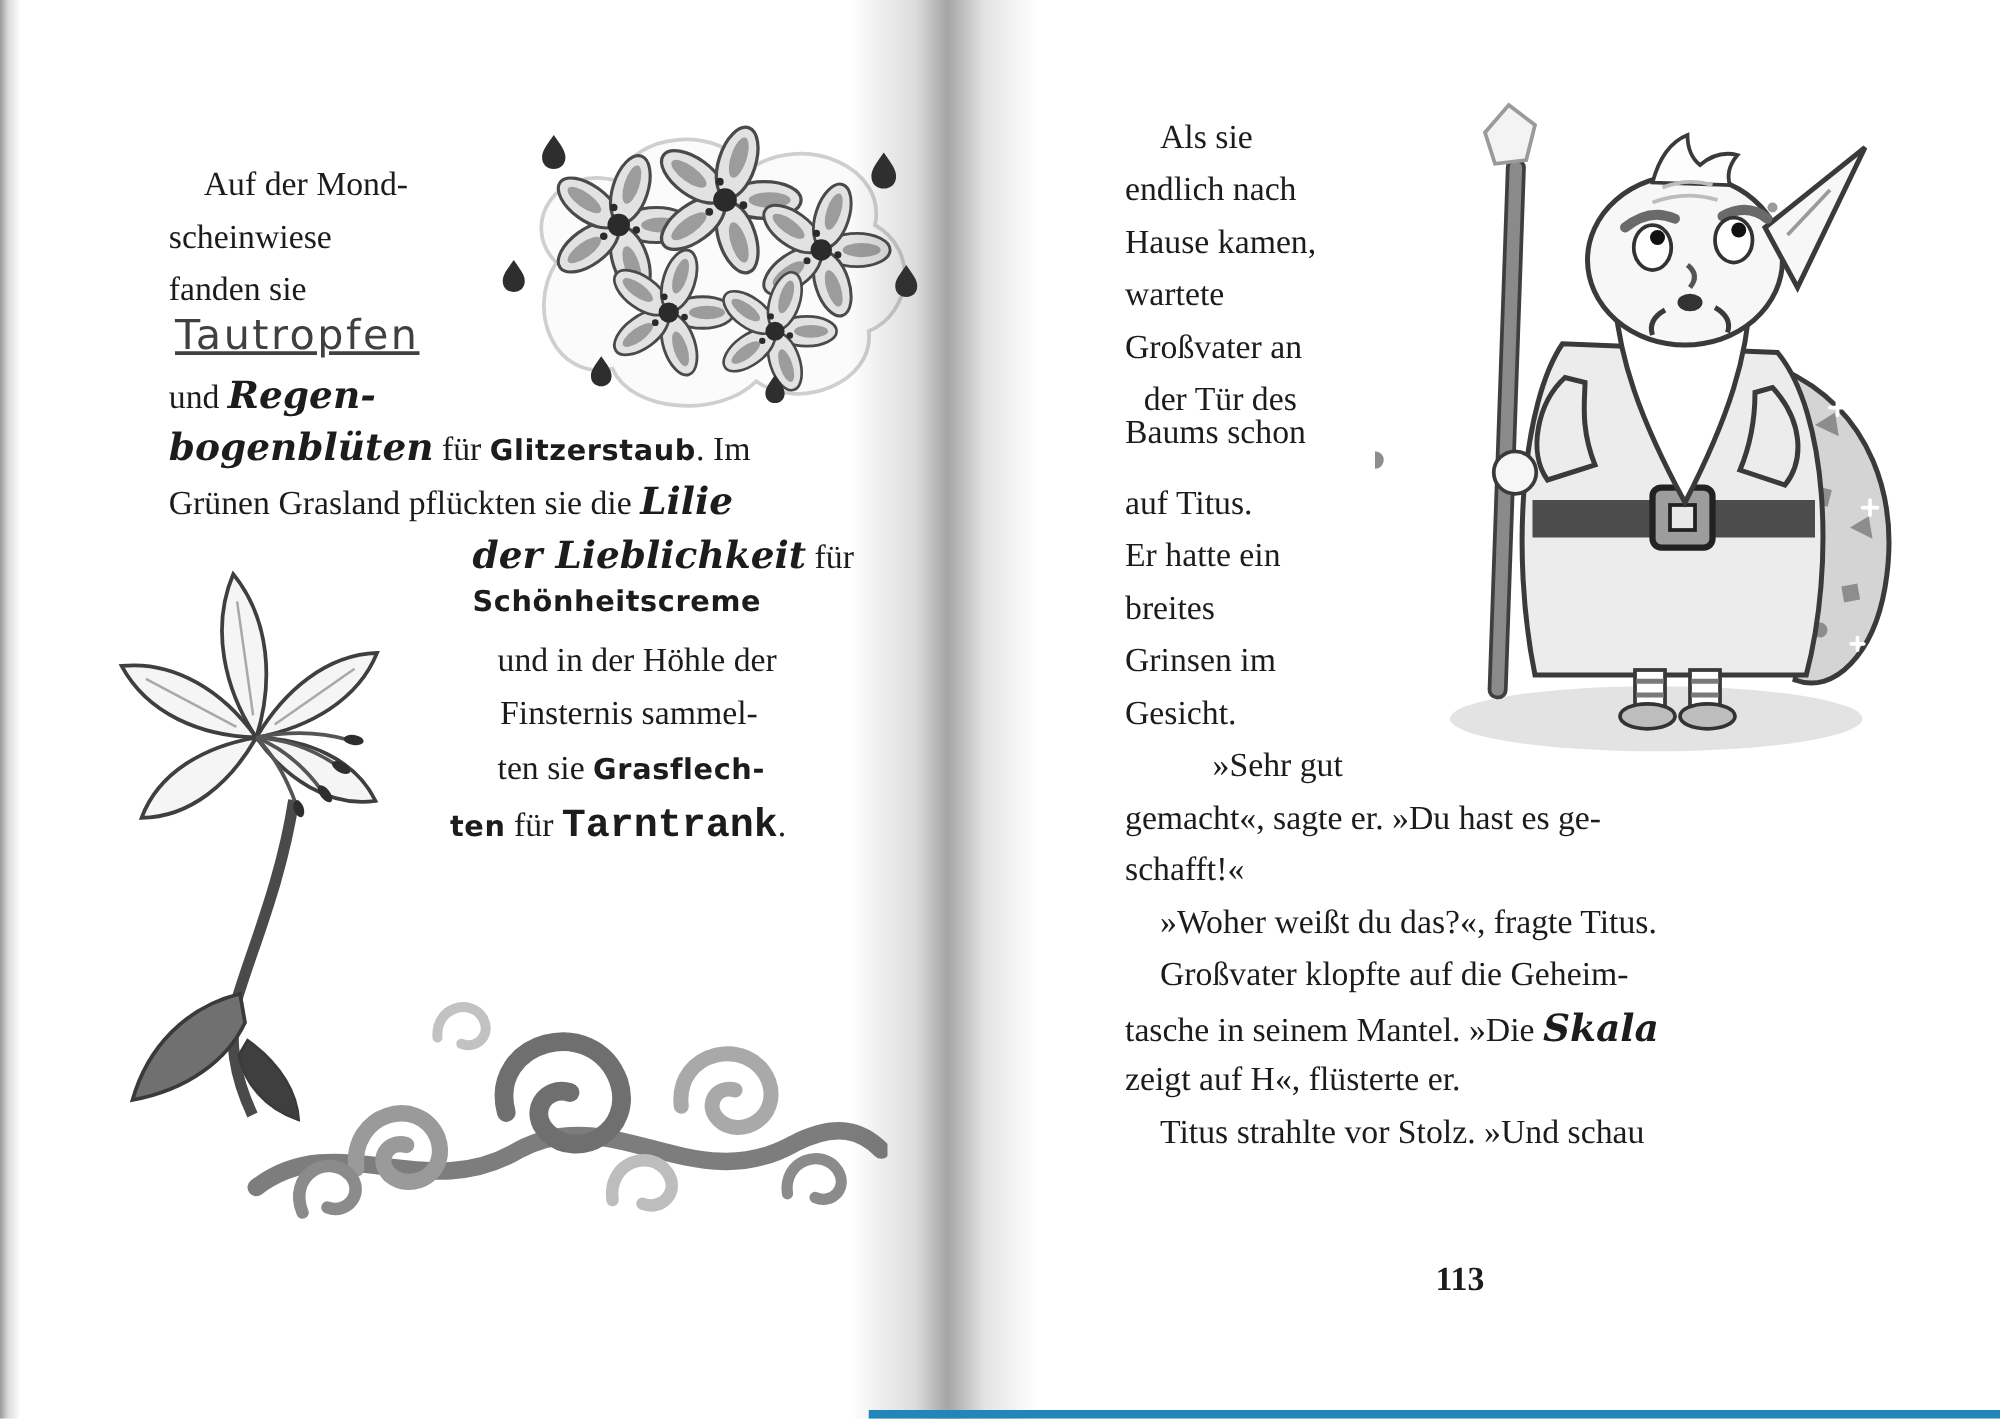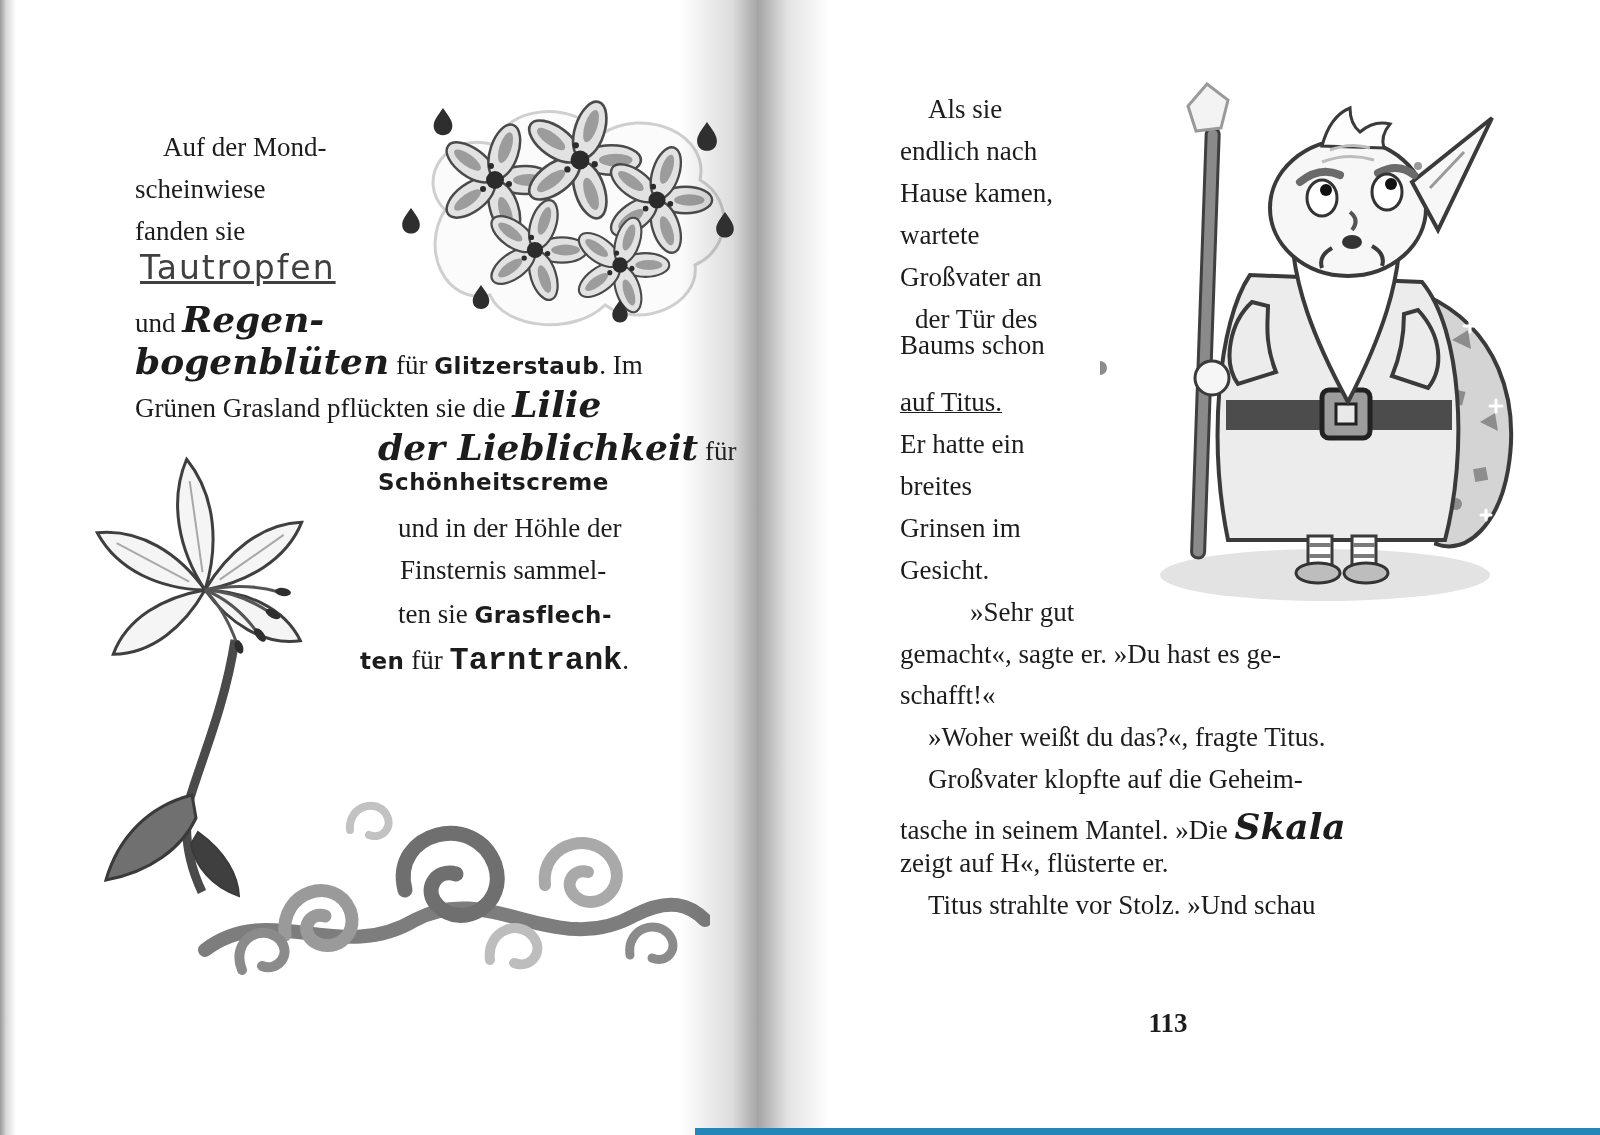--- a/index.html
+++ b/index.html
@@ -15,21 +15,21 @@
                  rgba(40,40,40,.42) 52%,rgba(60,60,60,.14) 72%,rgba(0,0,0,0) 100%); }
   #bottom-strip{ position:absolute; left:695px; bottom:0; width:905px; height:7px; background:#2286b8; }
 
   .page { position:absolute; top:0; width:800px; height:1135px; }
   #left-page  { left:0; }
   #right-page { left:800px; }
 
   .tl { position:absolute; white-space:pre; line-height:1.1; }
   .seg-body    { font-family:"Liberation Serif", serif; font-size:27px; }
   .seg-hand    { font-family:"DejaVu Sans", sans-serif; font-size:33px; letter-spacing:2px; color:#404040;text-decoration:underline; }
-  .seg-script  { font-family:"DejaVu Serif", serif; font-style:italic; font-weight:bold; font-size:36px; }
+  .seg-script  { font-family:"DejaVu Serif", serif; font-style:italic; font-weight:bold; font-size:30px; }
   .seg-display { font-family:"DejaVu Sans", sans-serif; font-weight:bold; font-size:23px; letter-spacing:.5px; }
   .seg-slab    { font-family:"Liberation Mono", monospace; font-weight:bold; font-size:32px; }
 
   #page-number { position:absolute; left:318px; top:1008px; width:100px; text-align:center;
                  font-family:"Liberation Serif", serif; font-weight:bold; font-size:27px; }
 
   .illus { position:absolute; }
 </style>
 </head>
 <body>
@@ -212,21 +212,21 @@
     </svg>
 
     <div id="page-number">113</div>
   <div class="tl" style="left: 128px; top: 95px;"><span class="seg-body">Als sie</span></div>
       <div class="tl" style="left: 100px; top: 137px;"><span class="seg-body">endlich nach</span></div>
       <div class="tl" style="left: 100px; top: 179px;"><span class="seg-body">Hause kamen,</span></div>
       <div class="tl" style="left: 100px; top: 221px;"><span class="seg-body">wartete</span></div>
       <div class="tl" style="left: 100px; top: 263px;"><span class="seg-body">Großvater an</span></div>
       <div class="tl" style="left: 100px; top: 305px; margin-left: 15px;"><span class="seg-body">der Tür des</span></div>
       <div class="tl" style="left: 100px; top: 331px;"><span class="seg-body">Baums schon</span></div>
-      <div class="tl" style="left: 100px; top: 388px; text-decoration: underline;"><span class="seg-body">auf Titus.</span></div>
+      <div class="tl" style="left: 100px; top: 388px;"><span class="seg-body">auf Titus.</span></div>
       <div class="tl" style="left: 100px; top: 430px;"><span class="seg-body">Er hatte ein</span></div>
       <div class="tl" style="left: 100px; top: 472px;"><span class="seg-body">breites</span></div>
       <div class="tl" style="left: 100px; top: 514px;"><span class="seg-body">Grinsen im</span></div>
       <div class="tl" style="left: 100px; top: 556px;"><span class="seg-body">Gesicht.</span></div>
       <div class="tl" style="left: 128px; top: 598px; margin-left: 42px;"><span class="seg-body">»Sehr gut</span></div>
       <div class="tl" style="left: 100px; top: 640px;"><span class="seg-body">gemacht«, sagte er. »Du hast es ge-</span></div>
       <div class="tl" style="left: 100px; top: 681px;"><span class="seg-body">schafft!«</span></div>
       <div class="tl" style="left: 128px; top: 723px;"><span class="seg-body">»Woher weißt du das?«, fragte Titus.</span></div>
       <div class="tl" style="left: 100px; top: 807px;"><span class="seg-body">tasche in seinem Mantel. »Die </span><span class="seg-script">Skala</span></div>
       <div class="tl" style="left: 128px; top: 765px;"><span class="seg-body">Großvater klopfte auf die Geheim-</span></div>

